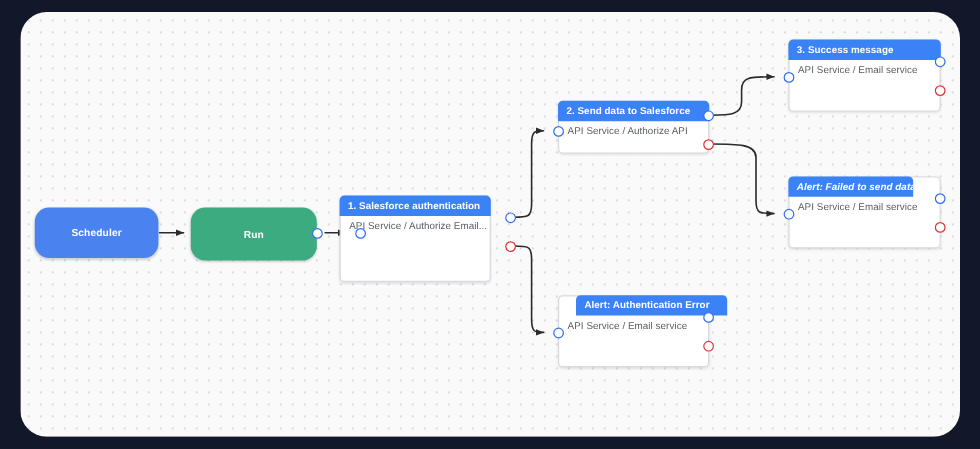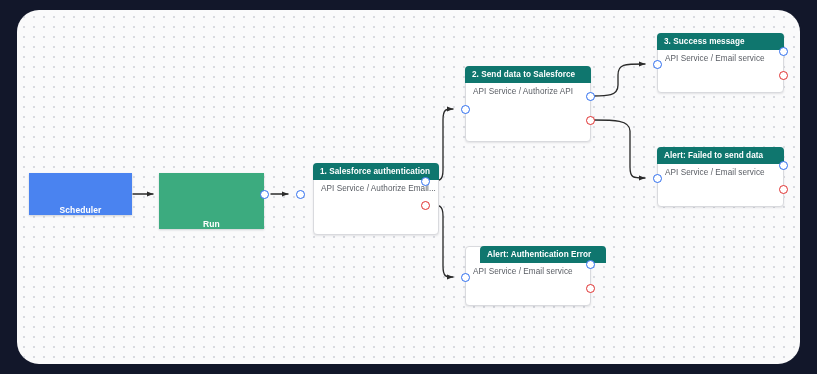--- a/index.html
+++ b/index.html
@@ -42,23 +42,23 @@
     left: 0;
     top: 0;
     width: 783px;
     height: 354px;
     pointer-events: none;
   }
 
   
   .block-node {
     position: absolute;
-    border-radius: 0;
+    border-radius: 12px;
     display: flex;
-    align-items: flex-end;
+    align-items: center;
     justify-content: center;
     box-shadow: 0 1px 2px rgba(16, 20, 40, 0.18);
   }
   .block-label {
     color: #ffffff;
     font-size: 8.5px;
     font-weight: bold;
     letter-spacing: 0.1px;
     text-align: center;
   }
@@ -70,21 +70,21 @@
     border: 1px solid #d9dade;
     border-radius: 4px;
     box-sizing: border-box;
     box-shadow: 0 1px 2px rgba(16, 20, 40, 0.10);
   }
   .card-header {
     position: absolute;
     left: -1px;
     top: -1px;
     height: 17px;
-    background: #0f766e;
+    background: #3b82f6;
     border-radius: 4px 4px 0 0;
     display: flex;
     align-items: center;
     padding: 0 0 0 7px;
     box-sizing: border-box;
     overflow: hidden;
   }
   .card-title {
     color: #ffffff;
     font-size: 8.2px;
@@ -144,57 +144,57 @@
 
         <path d="M 576 110 C 597 110 613 110 613 121
                  L 613 157 C 613 168 616 168 628 168" marker-end="url(#arrow)"></path>
       </g>
     </svg>
 
     <div class="block-node" style="left:12px; top:163px; width:103px; height:42px; background:#4a83f0;">
       <span class="block-label">Scheduler</span>
     </div>
 
-    <div class="block-node" style="left:142px; top:163px; width:105px; height:56px; background:#3cab7f;">
+    <div class="block-node" style="left:142px; top:163px; width:105px; height:44px; background:#3cab7f;">
       <span class="block-label">Run</span>
     </div>
     <div class="port blue" style="left:243px; top:180px;"></div>
 
-    <div class="card-node" style="left:296px; top:153px; width:126px; height:72px;">
+    <div class="card-node" style="left:266px; top:153px; width:126px; height:72px;">
       <div class="card-header" style="width:126px;">
         <span class="card-title">1. Salesforce authentication</span>
       </div>
       <div class="card-subtitle">API Service / Authorize Email...</div>
     </div>
     <div class="port blue" style="left:279px; top:180px;"></div>
     <div class="port blue" style="left:404px; top:167px;"></div>
     <div class="port red" style="left:404px; top:191px;"></div>
 
-    <div class="card-node" style="left:448px; top:56px; width:126px; height:76px;">
+    <div class="card-node" style="left:448px; top:74px; width:126px; height:44px;">
       <div class="card-header" style="width:126px;">
         <span class="card-title">2. Send data to Salesforce</span>
       </div>
       <div class="card-subtitle">API Service / Authorize API</div>
     </div>
     <div class="port blue" style="left:444px; top:95px;"></div>
     <div class="port blue" style="left:569px; top:82px;"></div>
     <div class="port red" style="left:569px; top:106px;"></div>
 
     <div class="card-node" style="left:640px; top:23px; width:127px; height:60px;">
       <div class="card-header" style="width:127px;">
         <span class="card-title">3. Success message</span>
       </div>
       <div class="card-subtitle">API Service / Email service</div>
     </div>
     <div class="port blue" style="left:636px; top:50px;"></div>
     <div class="port blue" style="left:762px; top:37px;"></div>
     <div class="port red" style="left:762px; top:61px;"></div>
 
     <div class="card-node" style="left:640px; top:137px; width:127px; height:60px;">
-      <div class="card-header" style="width:127px;">
+      <div class="card-header" style="width:104px;font-style:italic;">
         <span class="card-title">Alert: Failed to send data</span>
       </div>
       <div class="card-subtitle">API Service / Email service</div>
     </div>
     <div class="port blue" style="left:636px; top:164px;"></div>
     <div class="port blue" style="left:762px; top:151px;"></div>
     <div class="port red" style="left:762px; top:175px;"></div>
 
     <div class="card-node" style="left:448px; top:236px; width:126px; height:60px;">
       <div class="card-header" style="width:126px;margin-left:15px;">

